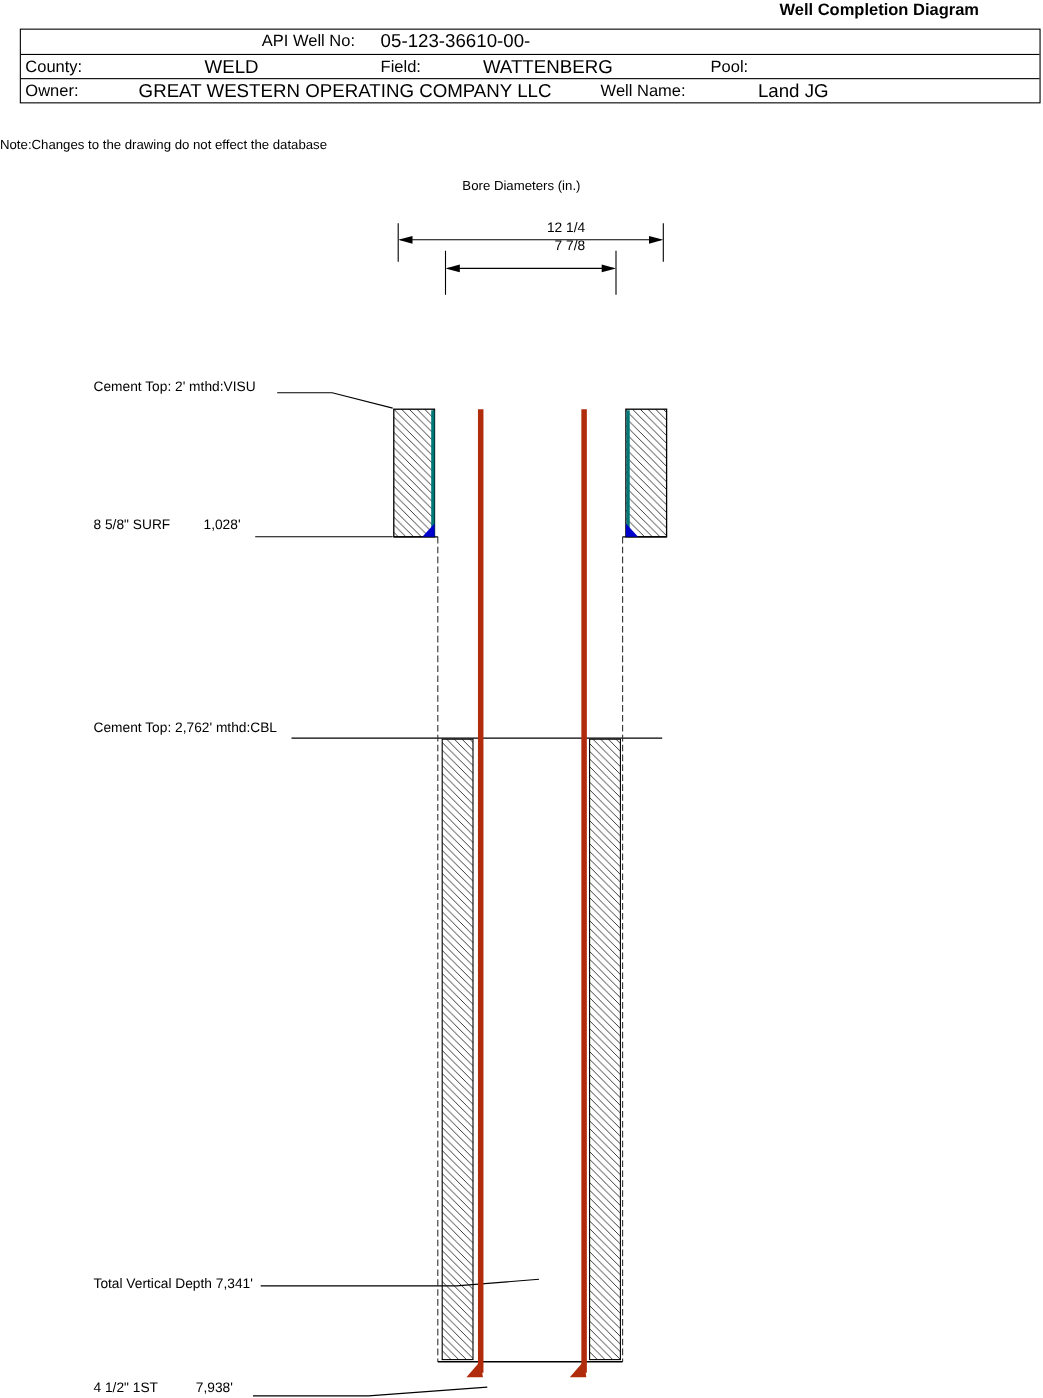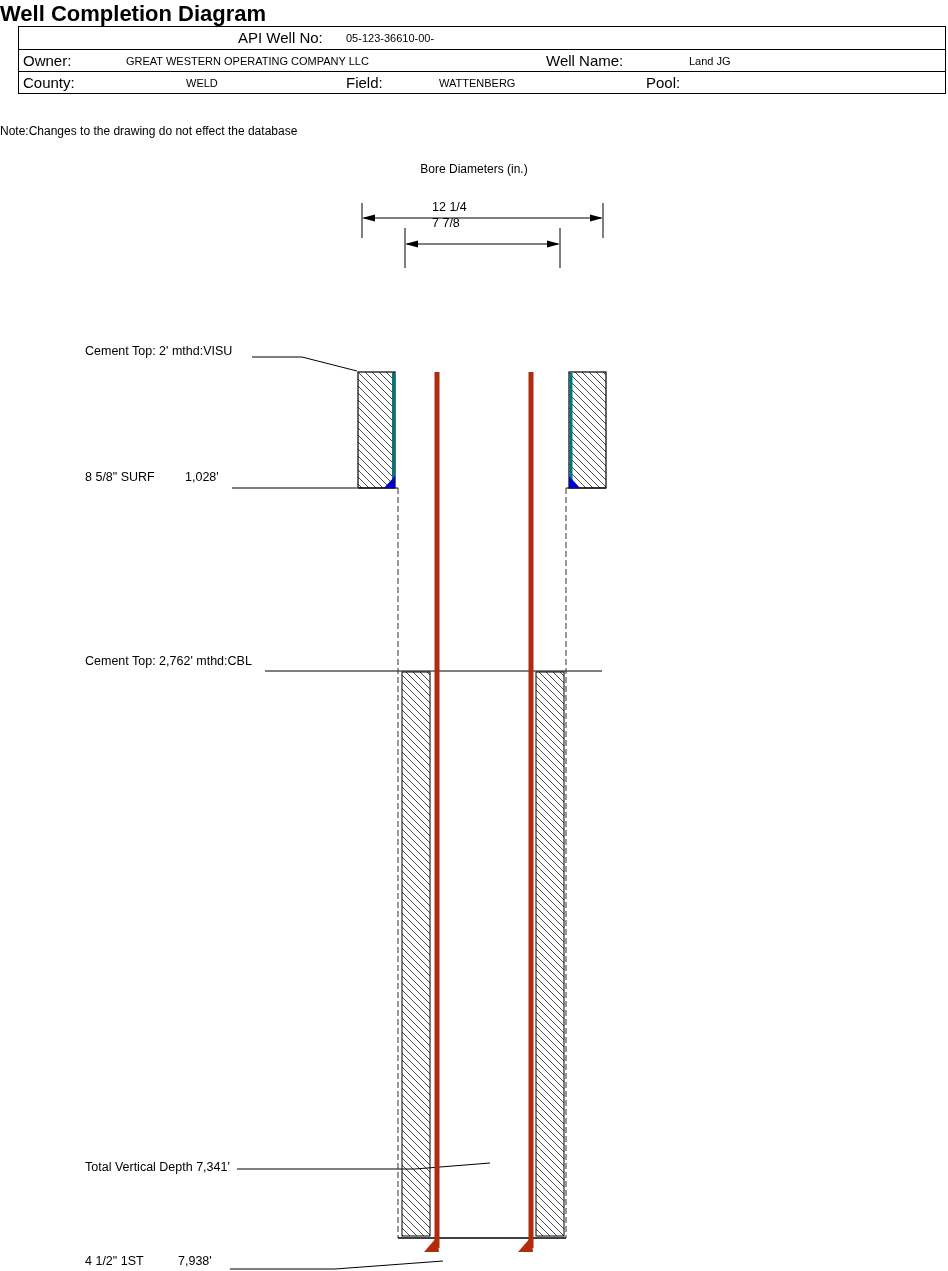--- a/index.html
+++ b/index.html
@@ -1,62 +1,62 @@
 <!DOCTYPE html>
 <html><head>
 <meta charset="utf-8">
 <style>
   *{margin:0;padding:0;box-sizing:border-box}
   html,body{background:#fff}
   body{font-family:"Liberation Sans",sans-serif;color:#000}
   .page{position:relative;width:948px;height:1271px;background:#fff;overflow:hidden}
 
-  .title{position:absolute;top:1px;left:0;width:890px;text-align:left;
-         font-size:22px;font-weight:bold}
+  .title{position:absolute;top:1px;left:0;width:890px;text-align:right;
+         font-size:15px;font-weight:bold}
 
   .header-table{position:absolute;left:18px;top:26px;width:928px;
                 border:1.5px solid #000;background:#fff}
   .trow{position:relative;height:22px}
   .trow + .trow{border-top:1.5px solid #000}
-  .cell{position:absolute;top:0;line-height:22px;white-space:nowrap;font-size:11px}
+  .cell{position:absolute;top:0;line-height:22px;white-space:nowrap;font-size:17px}
   .lbl{font-weight:normal;font-size:15px}
 
   .note{position:absolute;top:124px;left:0;width:100%;text-align:left;font-size:12px}
   .bore-title{position:absolute;top:162px;left:0;width:100%;text-align:center;font-size:12px}
 
-  .dim-label{position:absolute;width:100px;text-align:left;font-size:12.5px;background:transparent}
+  .dim-label{position:absolute;width:100px;text-align:right;font-size:12.5px;background:transparent}
   .ann{position:absolute;font-size:12.5px;white-space:nowrap}
 
   svg.linework{position:absolute;left:0;top:0}
 </style>
 </head>
 <body>
 
 <div class="page">
 
   <div class="title">Well Completion Diagram</div>
 
   <div class="header-table">
     <div class="trow">
       <span class="cell lbl" style="left:219px">API Well No:</span>
       <span class="cell" style="left:327px">05-123-36610-00-</span>
     </div>
     <div class="trow">
-      <span class="cell lbl" style="left:4px">Owner:</span>
-      <span class="cell" style="left:107px">GREAT WESTERN OPERATING COMPANY LLC</span>
-      <span class="cell lbl" style="left:527px">Well Name:</span>
-      <span class="cell" style="left:670px">Land JG</span>
-    </div>
-    <div class="trow">
       <span class="cell lbl" style="left:4px">County:</span>
       <span class="cell" style="left:167px">WELD</span>
       <span class="cell lbl" style="left:327px">Field:</span>
       <span class="cell" style="left:420px">WATTENBERG</span>
       <span class="cell lbl" style="left:627px">Pool:</span>
       <span class="cell" style="left:700px"></span>
+    </div>
+    <div class="trow">
+      <span class="cell lbl" style="left:4px">Owner:</span>
+      <span class="cell" style="left:107px">GREAT WESTERN OPERATING COMPANY LLC</span>
+      <span class="cell lbl" style="left:527px">Well Name:</span>
+      <span class="cell" style="left:670px">Land JG</span>
     </div>
   </div>
 
   <div class="note">Note:Changes to the drawing do not effect the database</div>
 
   <div class="bore-title">Bore Diameters (in.)</div>
   <div class="dim-label" style="left:432px;top:200px">12 1/4</div>
   <div class="dim-label" style="left:432px;top:216px">7 7/8</div>
 
   <svg class="linework" width="948" height="1271" viewBox="0 0 948 1271">

